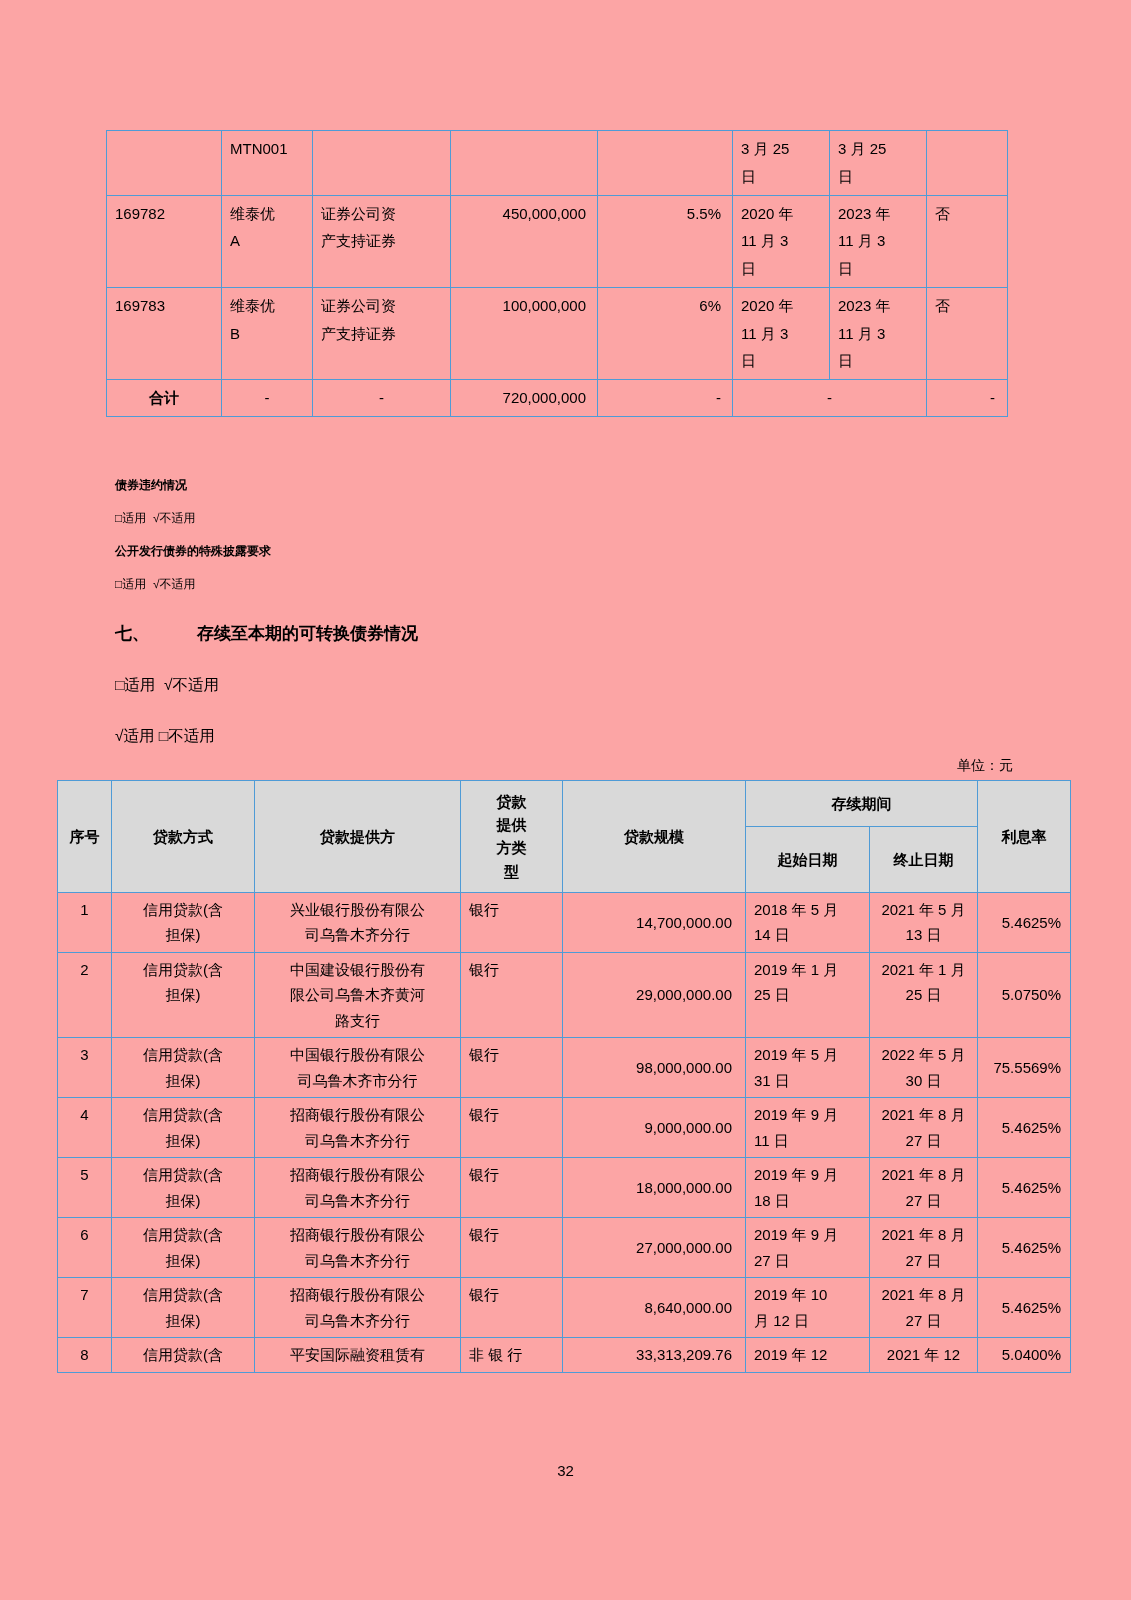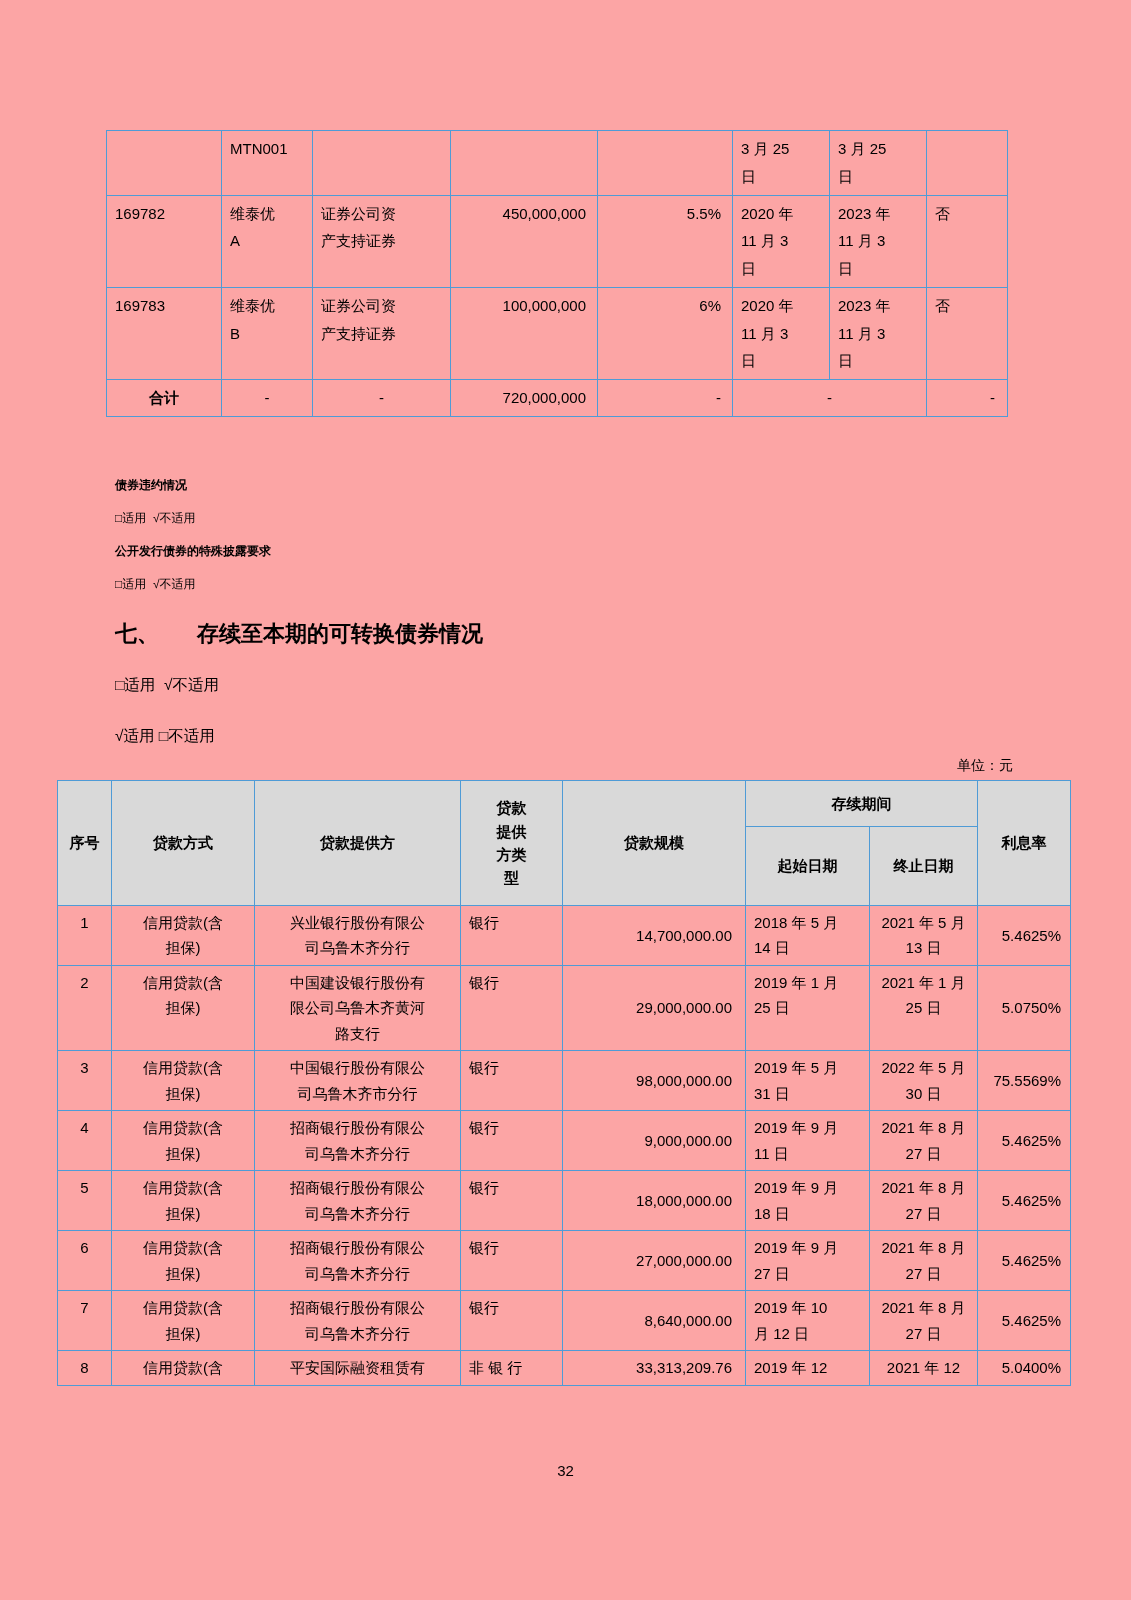--- a/index.html
+++ b/index.html
@@ -28,36 +28,36 @@
   .t1 { margin:130px 0 0 106px; width:901px; }
   .t1 td { line-height:1.85; text-align:left; }
   .t1 td:nth-child(4), .t1 td:nth-child(5) { text-align:right; padding-right:11px; }
   .t1 .ta-c { text-align:center; }
   .t1 .ta-r { text-align:right; padding-right:12px; }
   .t1 .bold { font-weight:bold; }
 
   
   .textblock { margin:52px 118px 0 115px; font-size:12px; line-height:33px; }
   .p-title { font-weight:bold; }
-  .sec-heading { margin:20px 118px 0 115px; font-size:22px; font-weight:bold; line-height:26px; }
+  .sec-heading { margin:20px 118px 0 115px; font-size:17px; font-weight:bold; line-height:26px; }
   .sec-num { display:inline-block; width:82px; }
   .sec-appl { margin:25px 118px 0 115px; font-size:15.5px; line-height:26px; }
   .unit-line { margin-top:8px; width:100%; padding-right:118px; text-align:right; font-size:14px; }
 
   
   .t2 { margin:5px 0 0 57px; width:1013px; }
   .t2 th {
     background:#d9d9d9;
     font-weight:bold;
     text-align:center;
     vertical-align:middle;
     line-height:1.55;
   }
   .t2 thead tr:first-child th[colspan] { height:46px; }
-  .t2 thead tr:last-child th { height:79px; }
+  .t2 thead tr:last-child th { height:66px; }
   .t2 td { line-height:1.7; }
   .t2 tbody td:nth-child(1) { text-align:center; }
   .t2 tbody td:nth-child(2) { text-align:center; }
   .t2 tbody td:nth-child(3) { text-align:center; }
   .t2 tbody td:nth-child(4) { text-align:left; }
   .t2 tbody td:nth-child(5) { text-align:right; vertical-align:middle; padding-right:13px; }
   .t2 tbody td:nth-child(6) { text-align:left; }
   .t2 tbody td:nth-child(7) { text-align:center; }
   .t2 tbody td:nth-child(8) { text-align:right; vertical-align:middle; padding-right:9px; }
 

